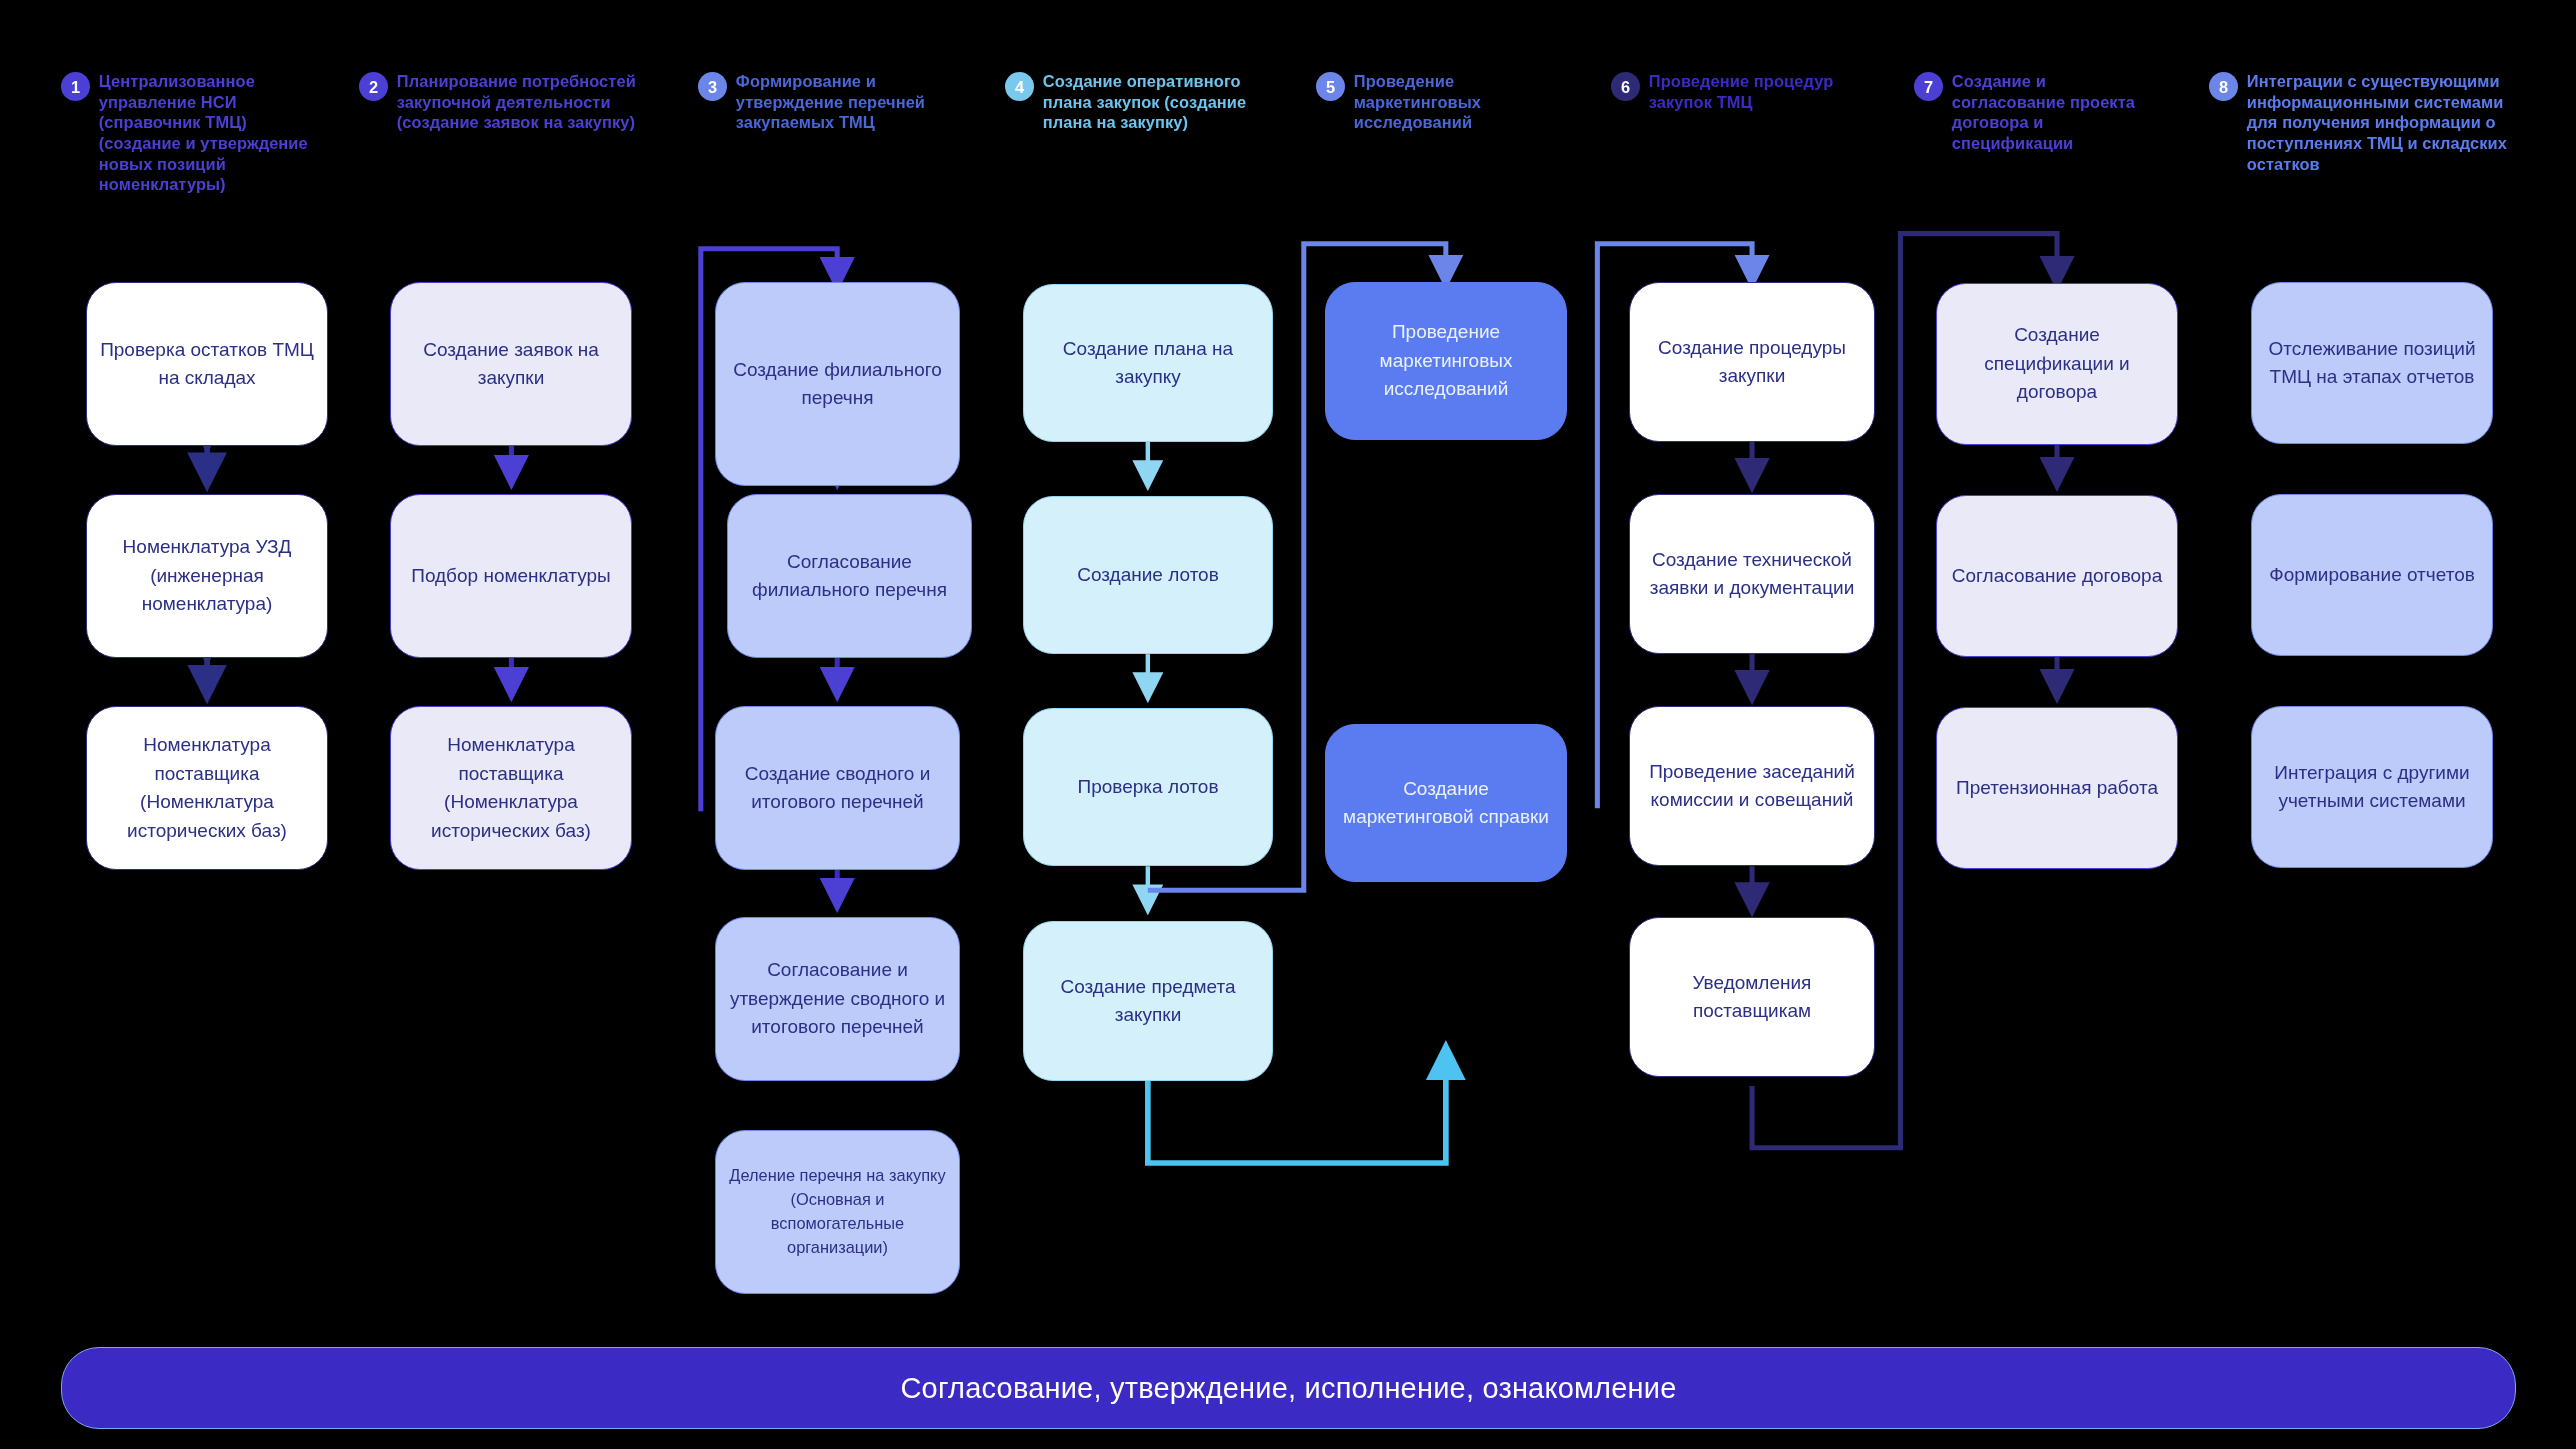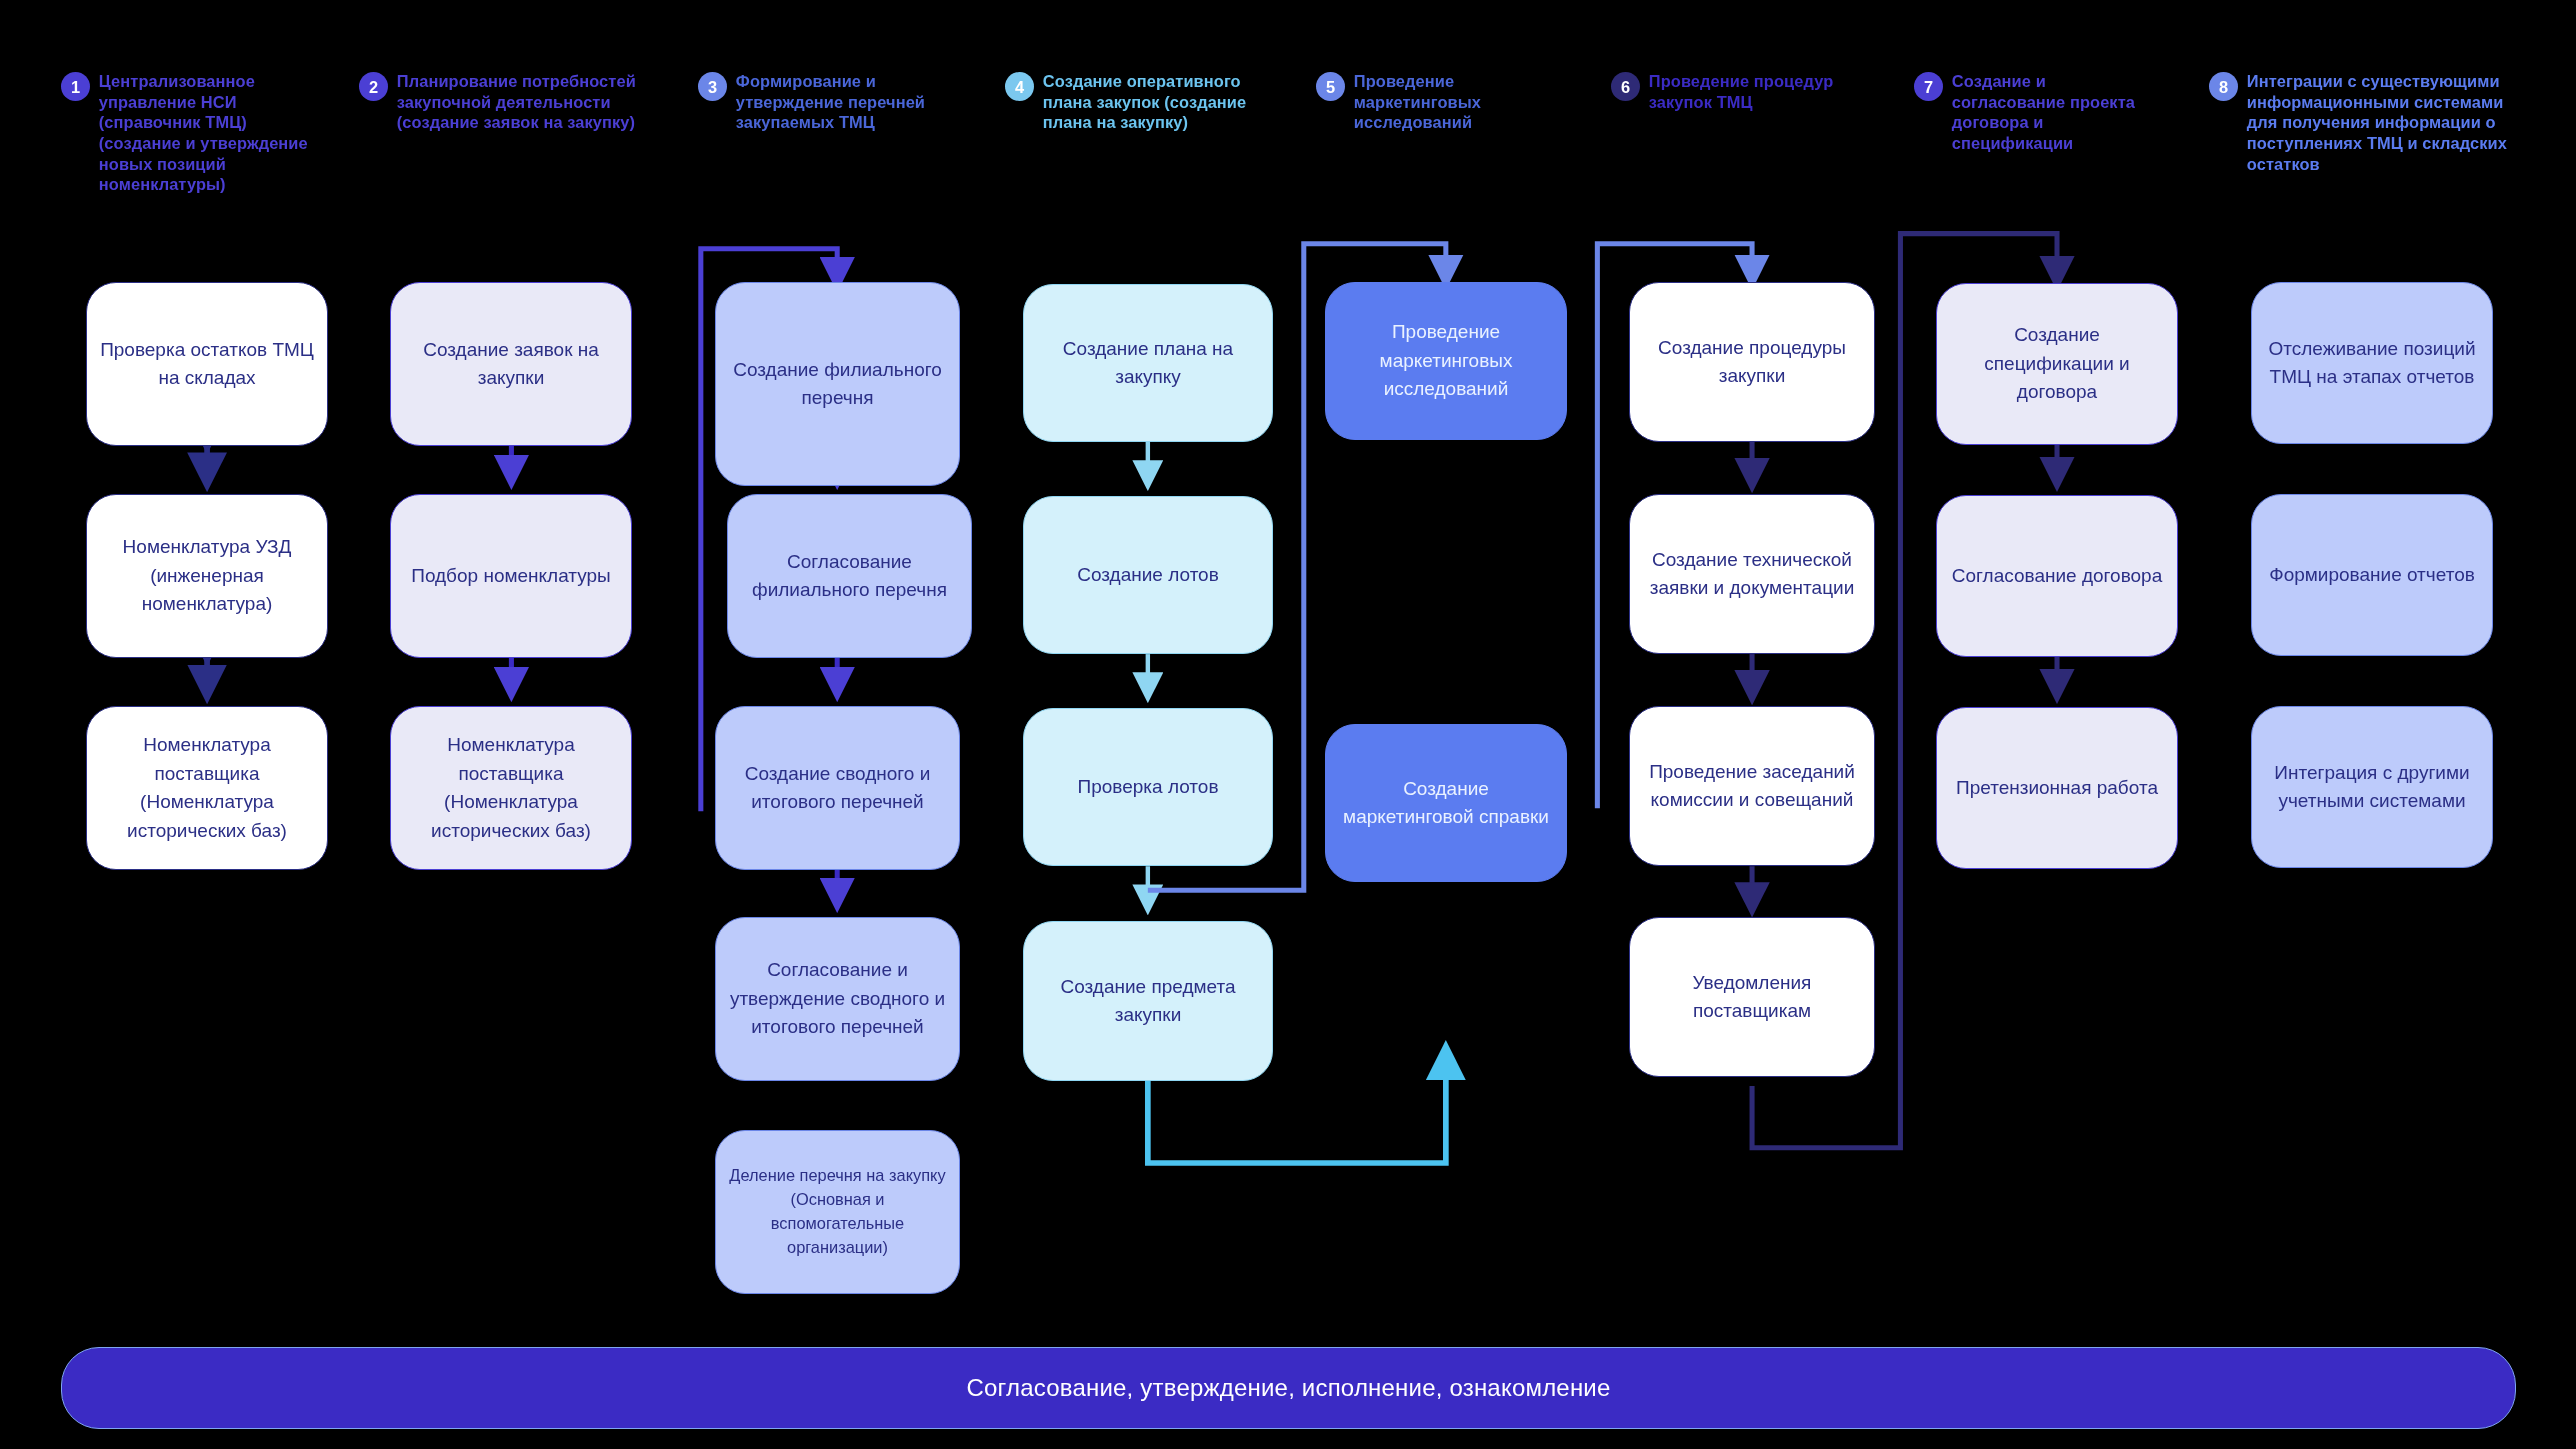--- a/index.html
+++ b/index.html
@@ -35,21 +35,21 @@
   .p-peri   span{color:#2b2f86;}
   .p-cyan   {background:#d4f1fb;border-color:#8fd6f2;}
   .p-cyan   span{color:#2b2f86;}
   .p-blue   {background:#5b7cf0;border-color:#5b7cf0;}
   .p-blue   span{color:#eaf2ff;}
 
   
   #bottombar{position:absolute;box-sizing:border-box;
      display:flex;align-items:center;justify-content:center;
      background:#3b2bc4;border:1.9px solid #7fa5f0;border-radius:38px;z-index:5;}
-  #bottombar span{color:#ffffff;font-size:24px;font-weight:400;letter-spacing:0.2px;}
+  #bottombar span{color:#ffffff;font-size:29px;font-weight:400;letter-spacing:0.2px;}
 </style>
 </head>
 <body>
 
 <div id="root">
 
   <svg id="wires" viewBox="0 0 4080 2295">
     <defs>
       <marker id="ar-navy" markerWidth="7" markerHeight="7" refX="5.6" refY="3.5" orient="auto">
         <path d="M0,0 L7,3.5 L0,7 z" fill="#2b2f86"></path>

